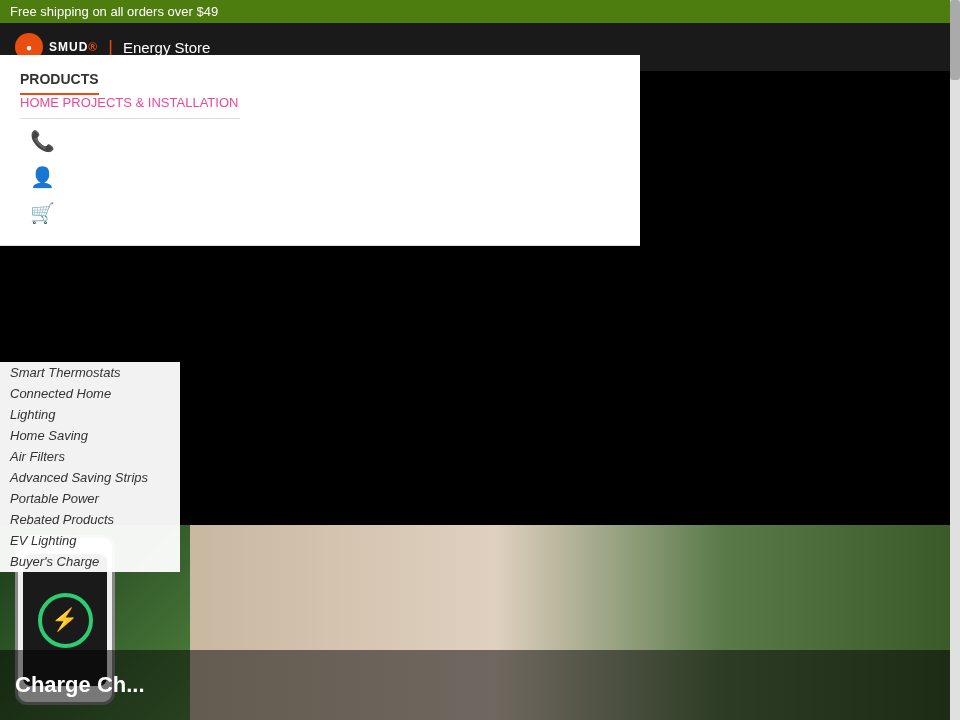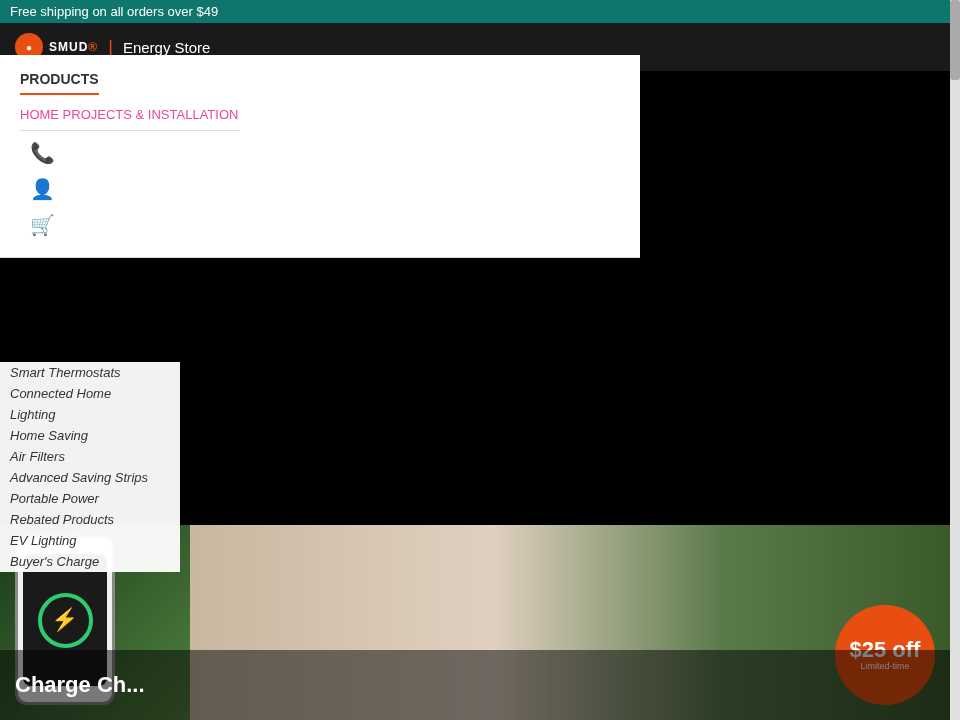--- a/index.html
+++ b/index.html
@@ -1,20 +1,20 @@
 <!DOCTYPE html>
 <html><head>
   <meta charset="utf-8">
   <style>
     * { margin: 0; padding: 0; box-sizing: border-box; }
     body { font-family: Arial, sans-serif; width: 960px; height: 720px; overflow: hidden; position: relative; background: #000; }
 
     
     .top-banner {
-      background: #0f766e;
+      background: #4d7c0f;
       color: #fff;
       font-size: 13px;
       padding: 4px 10px;
       text-align: left;
       width: 100%;
       position: relative;
       z-index: 100;
     }
 
     
@@ -72,21 +72,21 @@
       padding: 15px 20px 20px 20px;
     }
 
     .dropdown-overlay .products-label {
       font-size: 14px;
       font-weight: bold;
       color: #333;
       border-bottom: 2px solid #e84e0f;
       padding-bottom: 6px;
       display: inline-block;
-      margin-bottom: 12px;
+      margin-bottom: 0;
     }
 
     .dropdown-overlay .home-projects-label {
       font-size: 13px;
       color: #ec4899;
       border-bottom: 1px solid #ddd;
       padding-bottom: 8px;
       display: block;
       margin-bottom: 10px;
       width: 220px;
@@ -323,24 +323,20 @@
         <div class="charging-circle">
           <span>⚡</span>
         </div>
       </div>
     </div>
 
     <div class="car-area">
       
     </div>
 
-    <div class="promo-badge">
-      <span class="promo-amount">$25 off</span>
-      <span class="promo-sub">Limited-time</span>
-    </div>
 
     <div class="hero-title-overlay">
       <span>Charge</span>
       <span> Ch...</span>
     </div>
 
   </div>
 </div>
 
 <div class="scrollbar">

